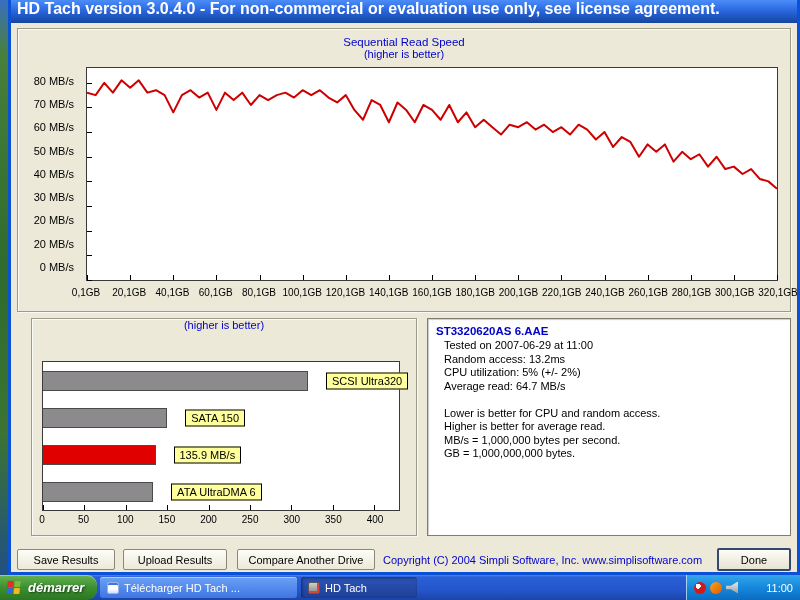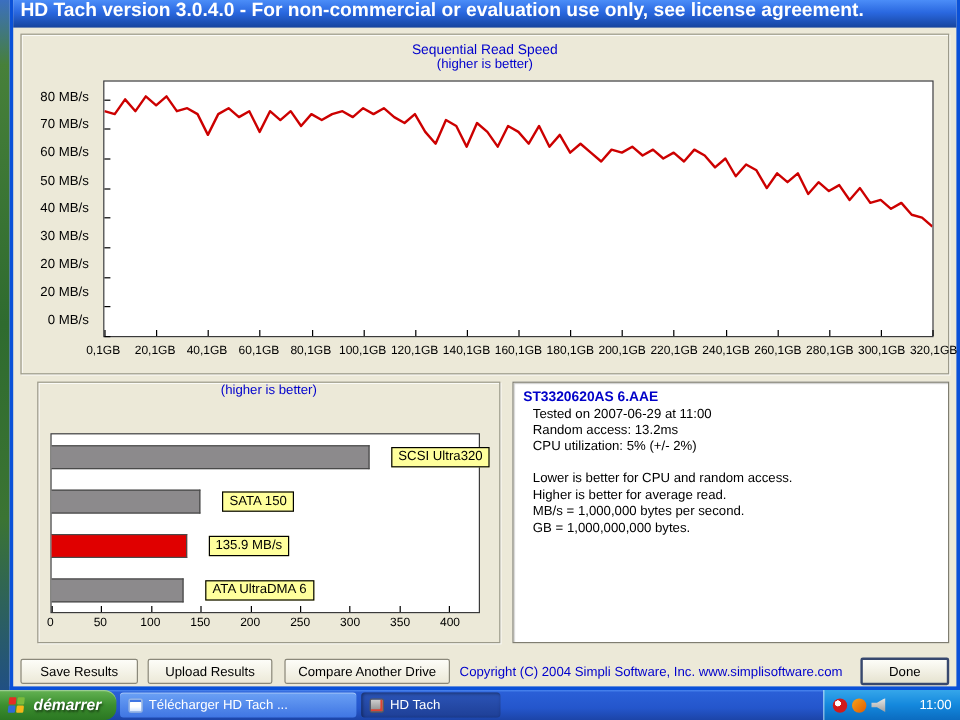--- a/index.html
+++ b/index.html
@@ -204,20 +204,21 @@
         <div class="bxtick" style="left: 93.0233%;">400</div>
       </div>
   </div>
 
   <div class="info-panel">
     <div class="drive-name">ST3320620AS 6.AAE</div>
     <div id="info-lines">
         <div class="info-line">Tested on 2007-06-29 at 11:00</div>
         <div class="info-line">Random access: 13.2ms</div>
         <div class="info-line">CPU utilization: 5% (+/- 2%)</div>
+        <div class="info-line">Average read: 64.7 MB/s</div>
         <div class="info-line">&nbsp;</div>
         <div class="info-line">Lower is better for CPU and random access.</div>
         <div class="info-line">Higher is better for average read.</div>
         <div class="info-line">MB/s = 1,000,000 bytes per second.</div>
         <div class="info-line">GB = 1,000,000,000 bytes.</div>
       </div>
   </div>
 
   <button class="btn btn-save">Save Results</button>
   <button class="btn btn-upload">Upload Results</button>

